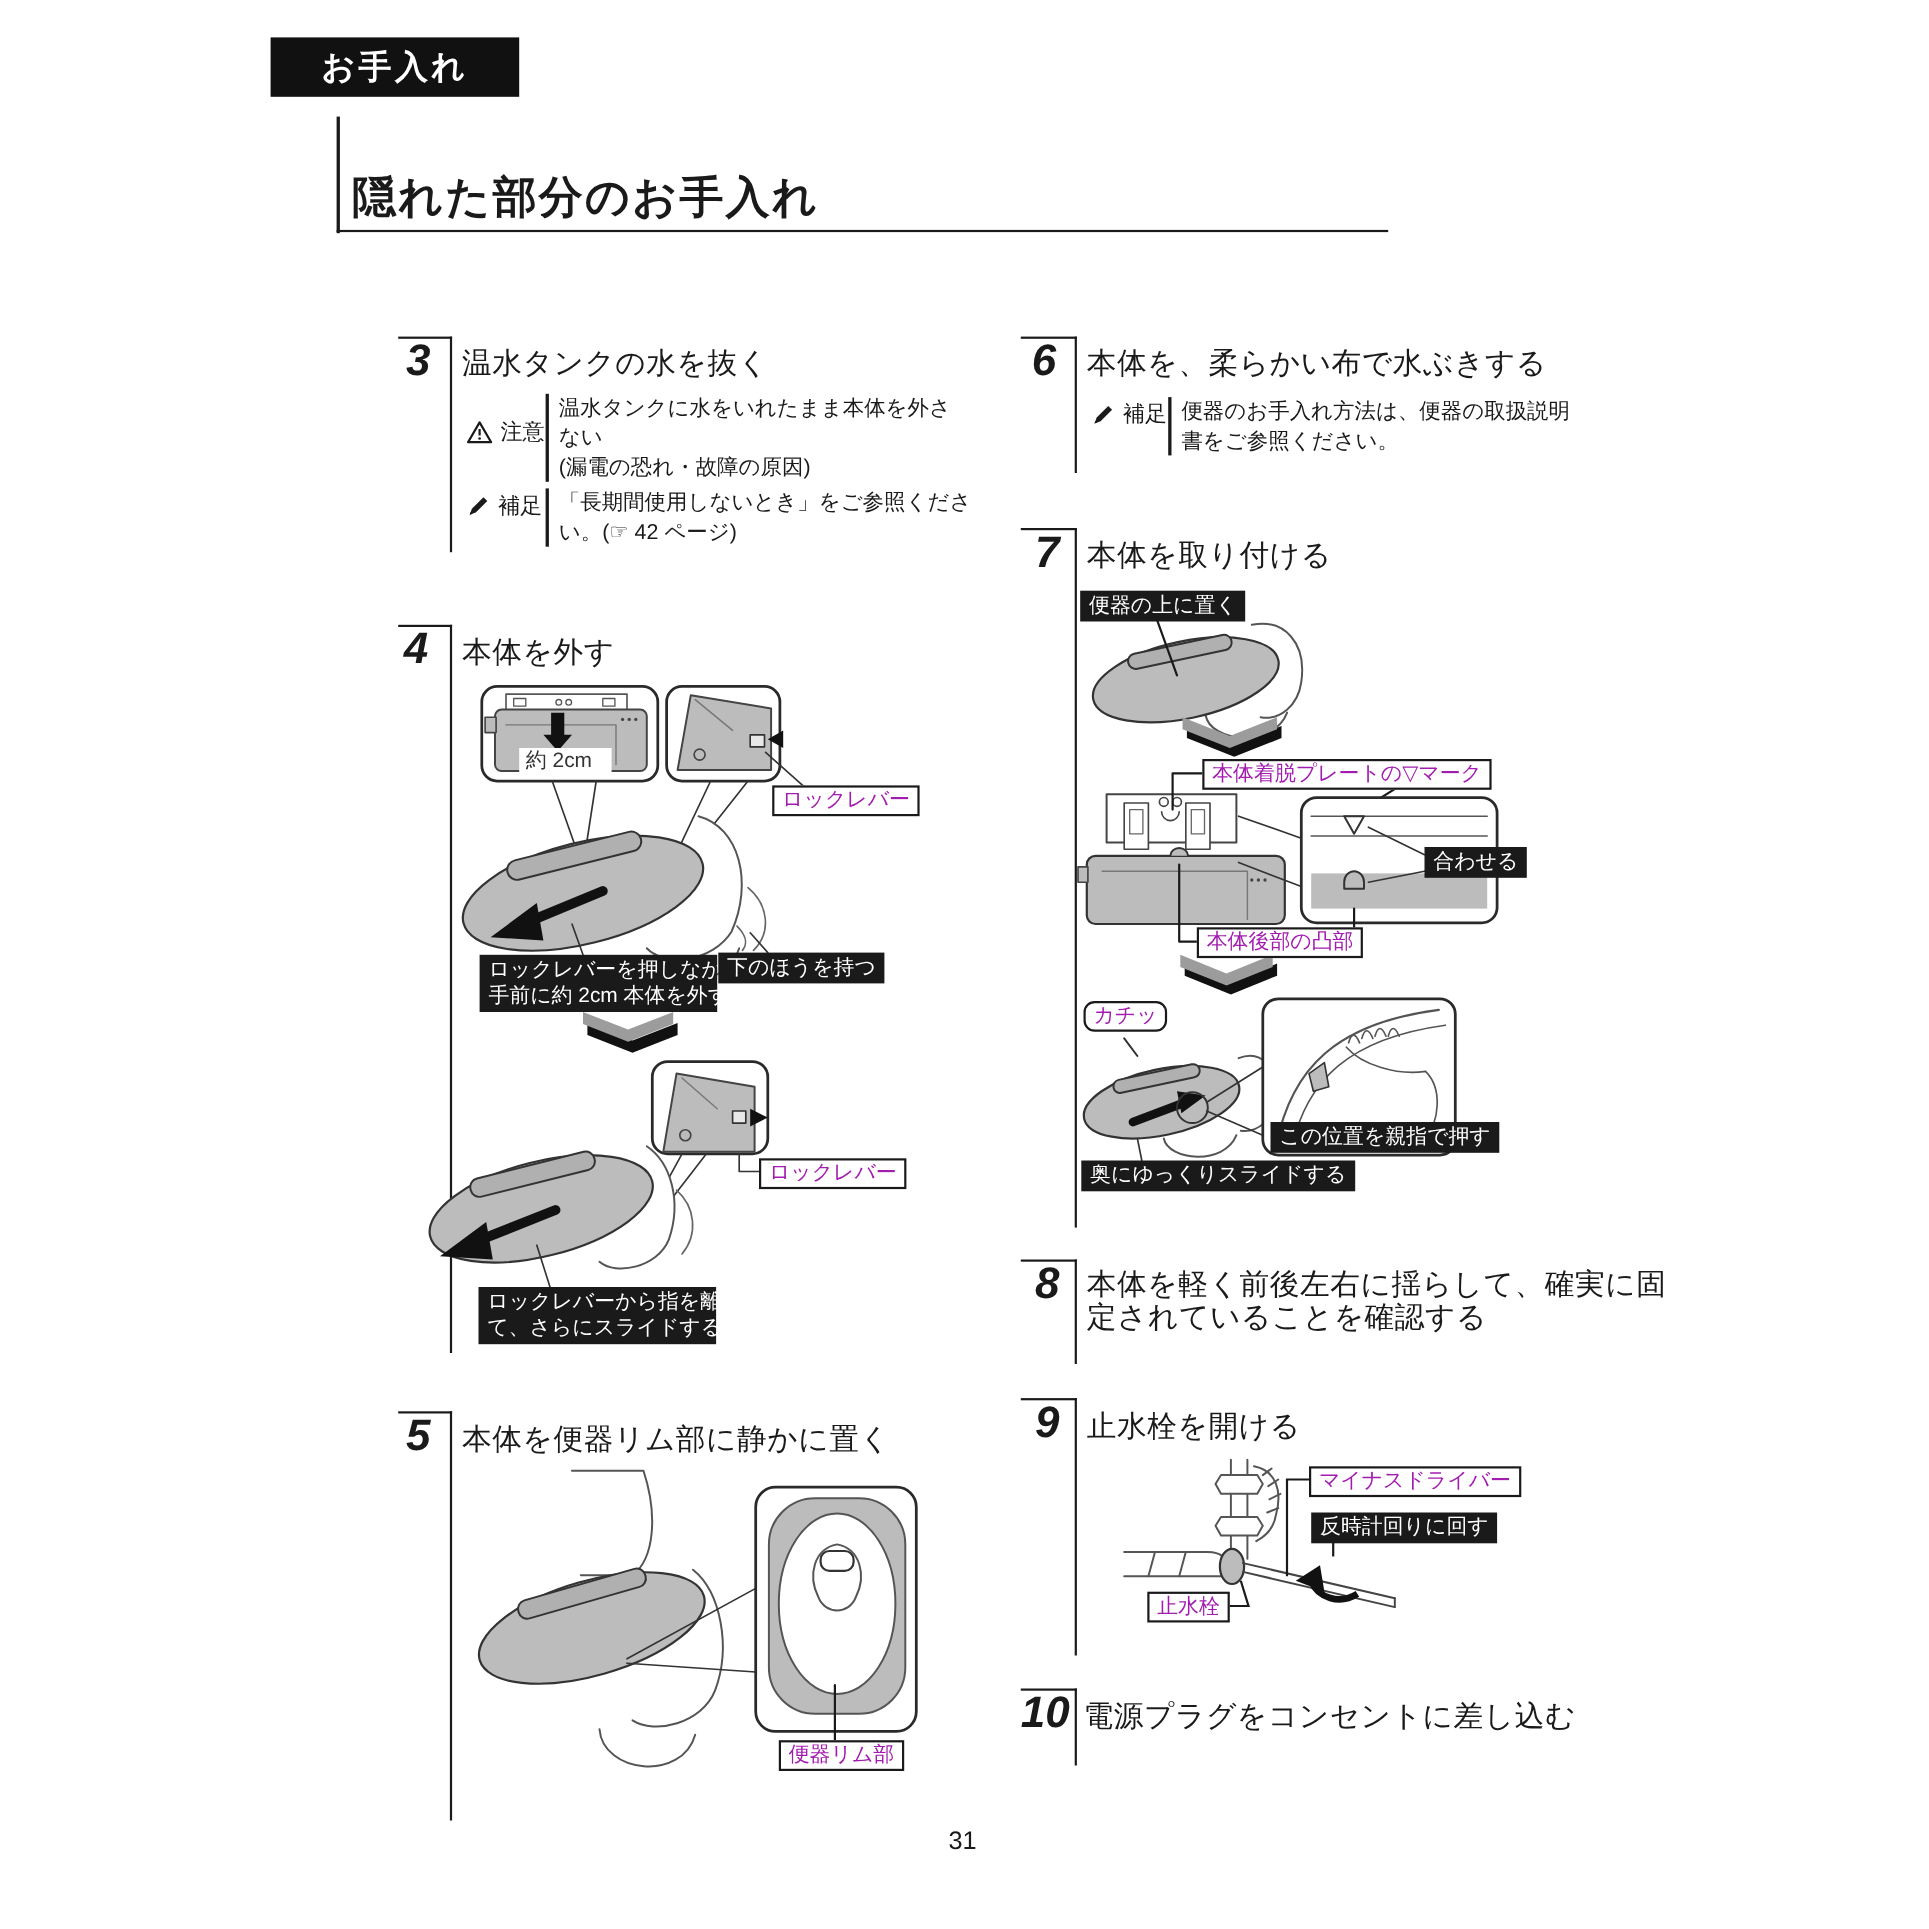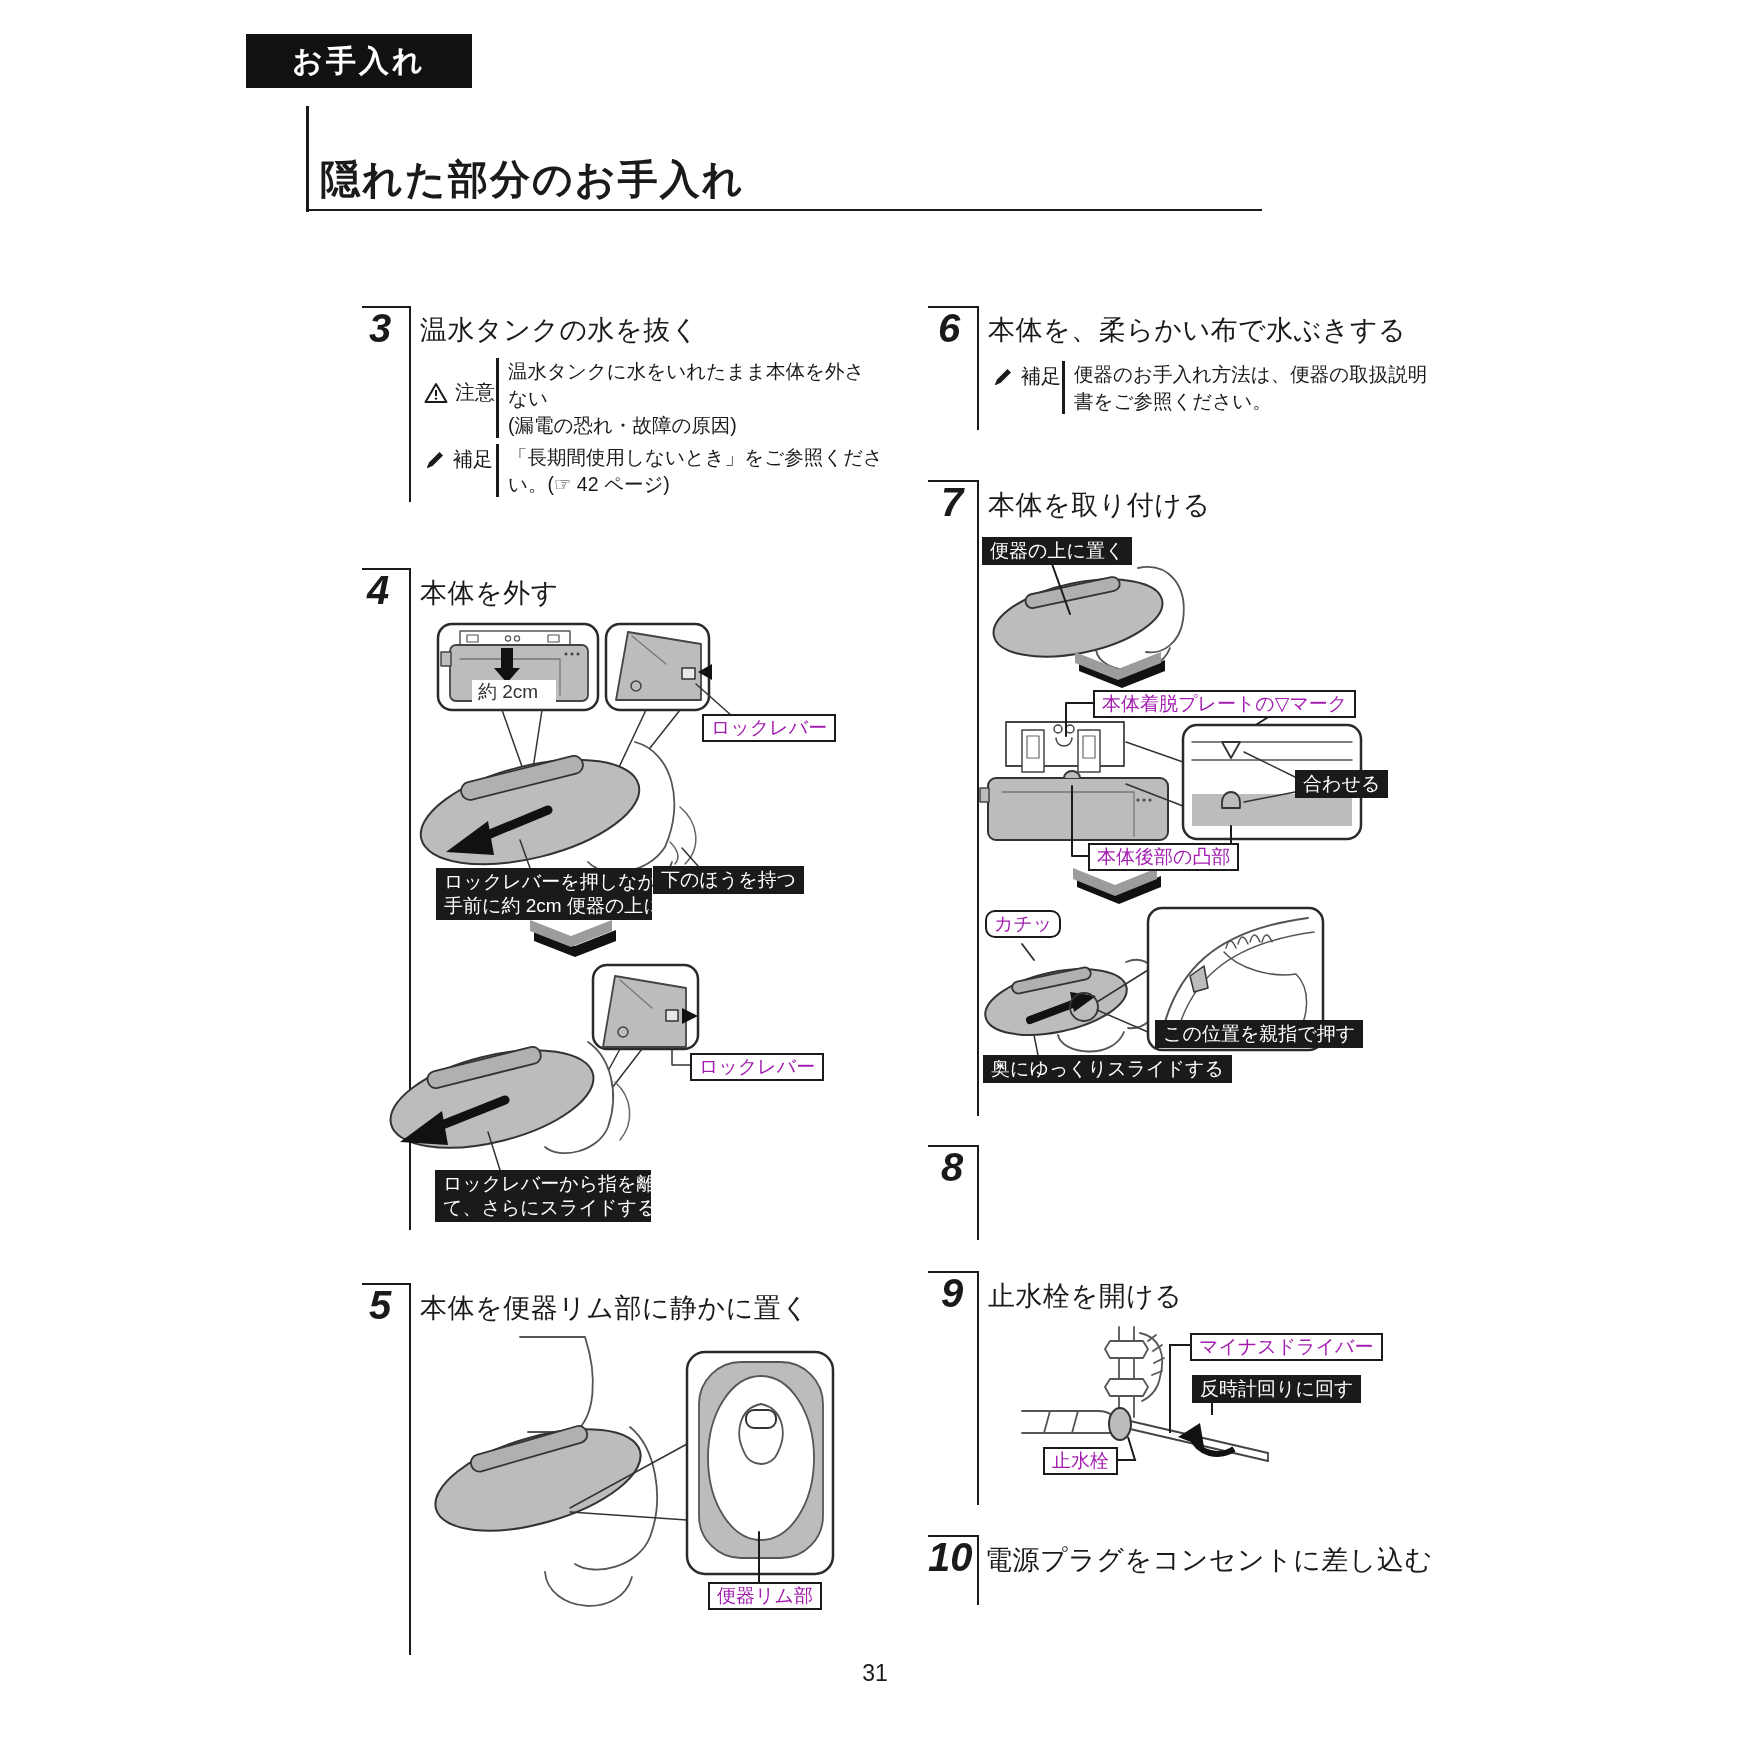--- a/index.html
+++ b/index.html
@@ -138,21 +138,21 @@
         <line x1="125" y1="488" x2="52" y2="517" stroke="#111" stroke-width="9"></line>
         <polygon points="62,499 20,530 68,533" fill="#111"></polygon>
         <path d="M235 470 C252 485 255 510 240 528" fill="none" stroke="#666" stroke-width="1.5"></path>
         <line x1="120" y1="558" x2="108" y2="520" stroke="#333" stroke-width="1.5"></line>
       </g>
     </svg>
     <div class="abs wlabel" style="left:92px;top:68px;width:72px">約 2cm</div>
     <div class="abs olabel" style="left:322px;top:102px">ロックレバー</div>
     <div class="abs blabel" style="left:56px;top:256px;width:200px">
       <div>ロックレバーを押しながら、</div>
-      <div>手前に約 2cm 便器の上に置く</div>
+      <div>手前に約 2cm 本体を外す</div>
     </div>
     <div class="abs blabel" style="left:273px;top:254px">下のほうを持つ</div>
     <div class="abs olabel" style="left:310px;top:441px">ロックレバー</div>
     <div class="abs blabel" style="left:55px;top:558px;width:200px">
       <div>ロックレバーから指を離し</div>
       <div>て、さらにスライドする</div>
     </div>
   </div>
 
   <div class="abs hline" style="left:362px;top:1283px;width:49px"></div>
@@ -285,20 +285,24 @@
     <div class="abs blabel" style="left:317px;top:240px">合わせる</div>
     <div class="abs olabel" style="left:110px;top:313px">本体後部の凸部</div>
     <div class="abs olabel" style="left:7px;top:380px;border-radius:10px">カチッ</div>
     <div class="abs blabel" style="left:177px;top:490px">この位置を親指で押す</div>
     <div class="abs blabel" style="left:5px;top:525px">奥にゆっくりスライドする</div>
   </div>
 
   <div class="abs hline" style="left:928px;top:1145px;width:51px"></div>
   <div class="abs vline" style="left:977px;top:1145px;height:95px"></div>
   <div class="abs stepnum" style="left:941px;top:1147px">8</div>
+  <div class="abs steptitle" style="left:988px;top:1152px;line-height:30px">
+    <div>本体を軽く前後左右に揺らして、確実に固</div>
+    <div>定されていることを確認する</div>
+  </div>
 
   <div class="abs hline" style="left:928px;top:1271px;width:51px"></div>
   <div class="abs vline" style="left:977px;top:1271px;height:234px"></div>
   <div class="abs stepnum" style="left:941px;top:1273px">9</div>
   <div class="abs steptitle" style="left:988px;top:1278px">止水栓を開ける</div>
 
   <div class="abs" style="left:1020px;top:1325px;width:350px;height:155px">
     <svg class="abs" style="left:0;top:0" width="350" height="155" viewBox="0 0 350 155">
       <g stroke-linejoin="round" stroke-linecap="round" fill="none" stroke="#555" stroke-width="1.8">
         <line x1="99" y1="2" x2="99" y2="92"></line>

